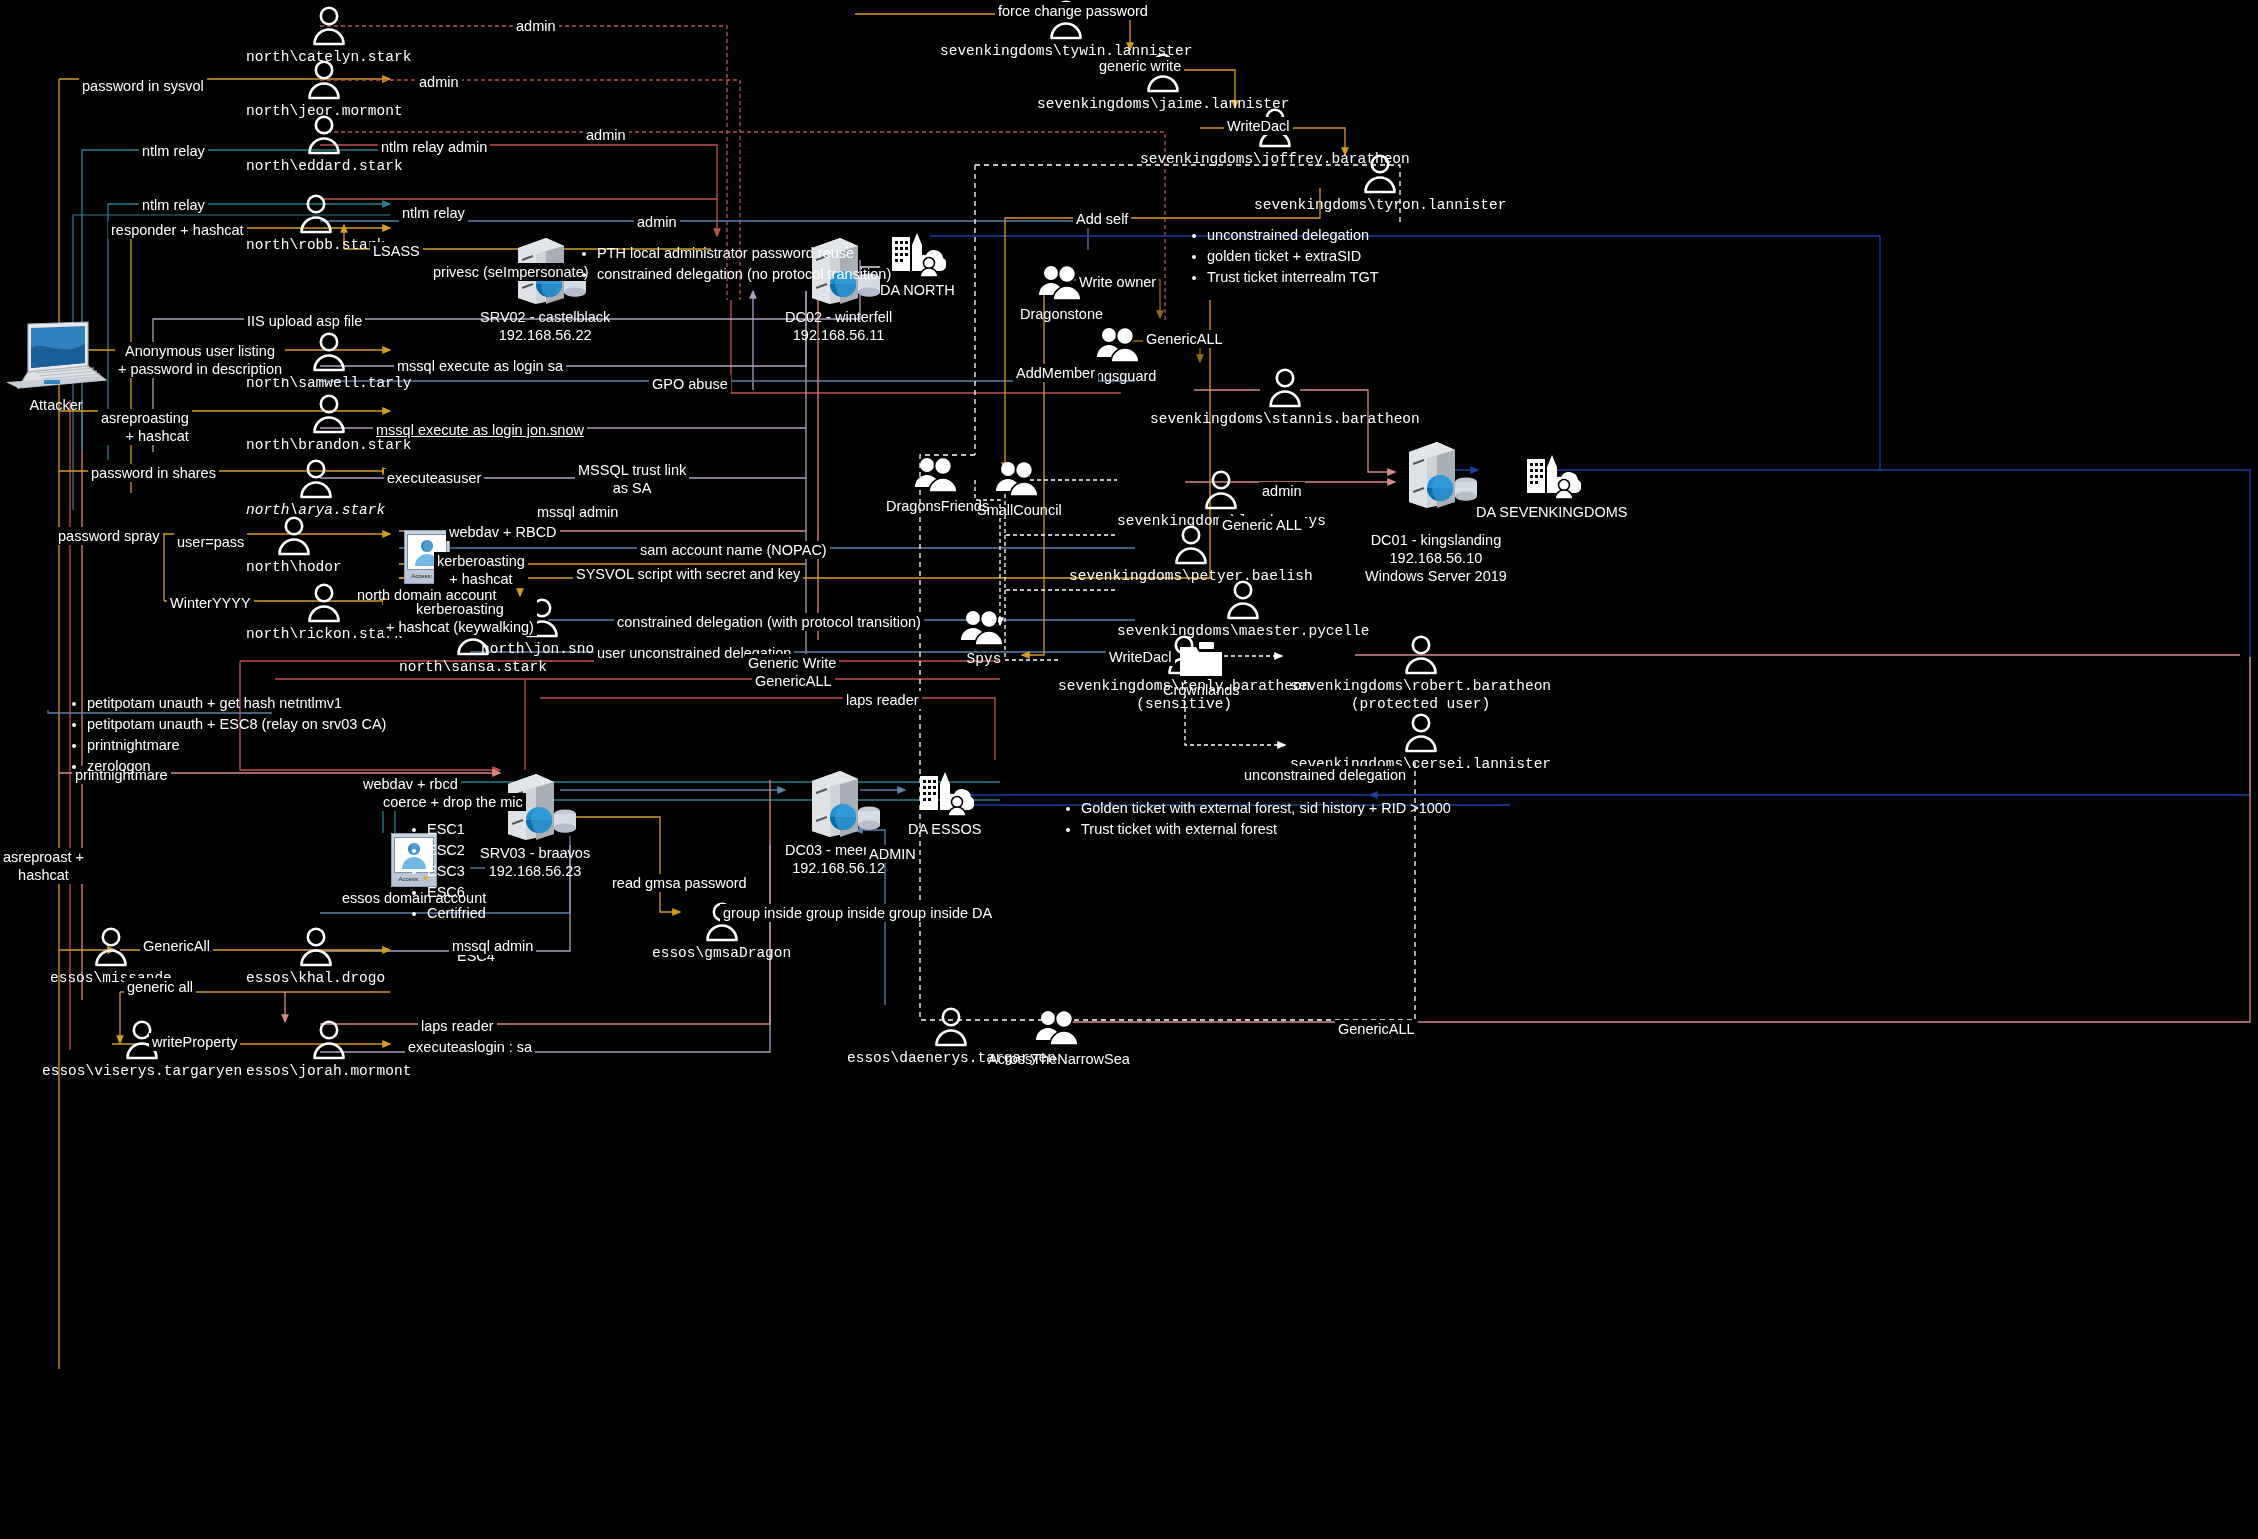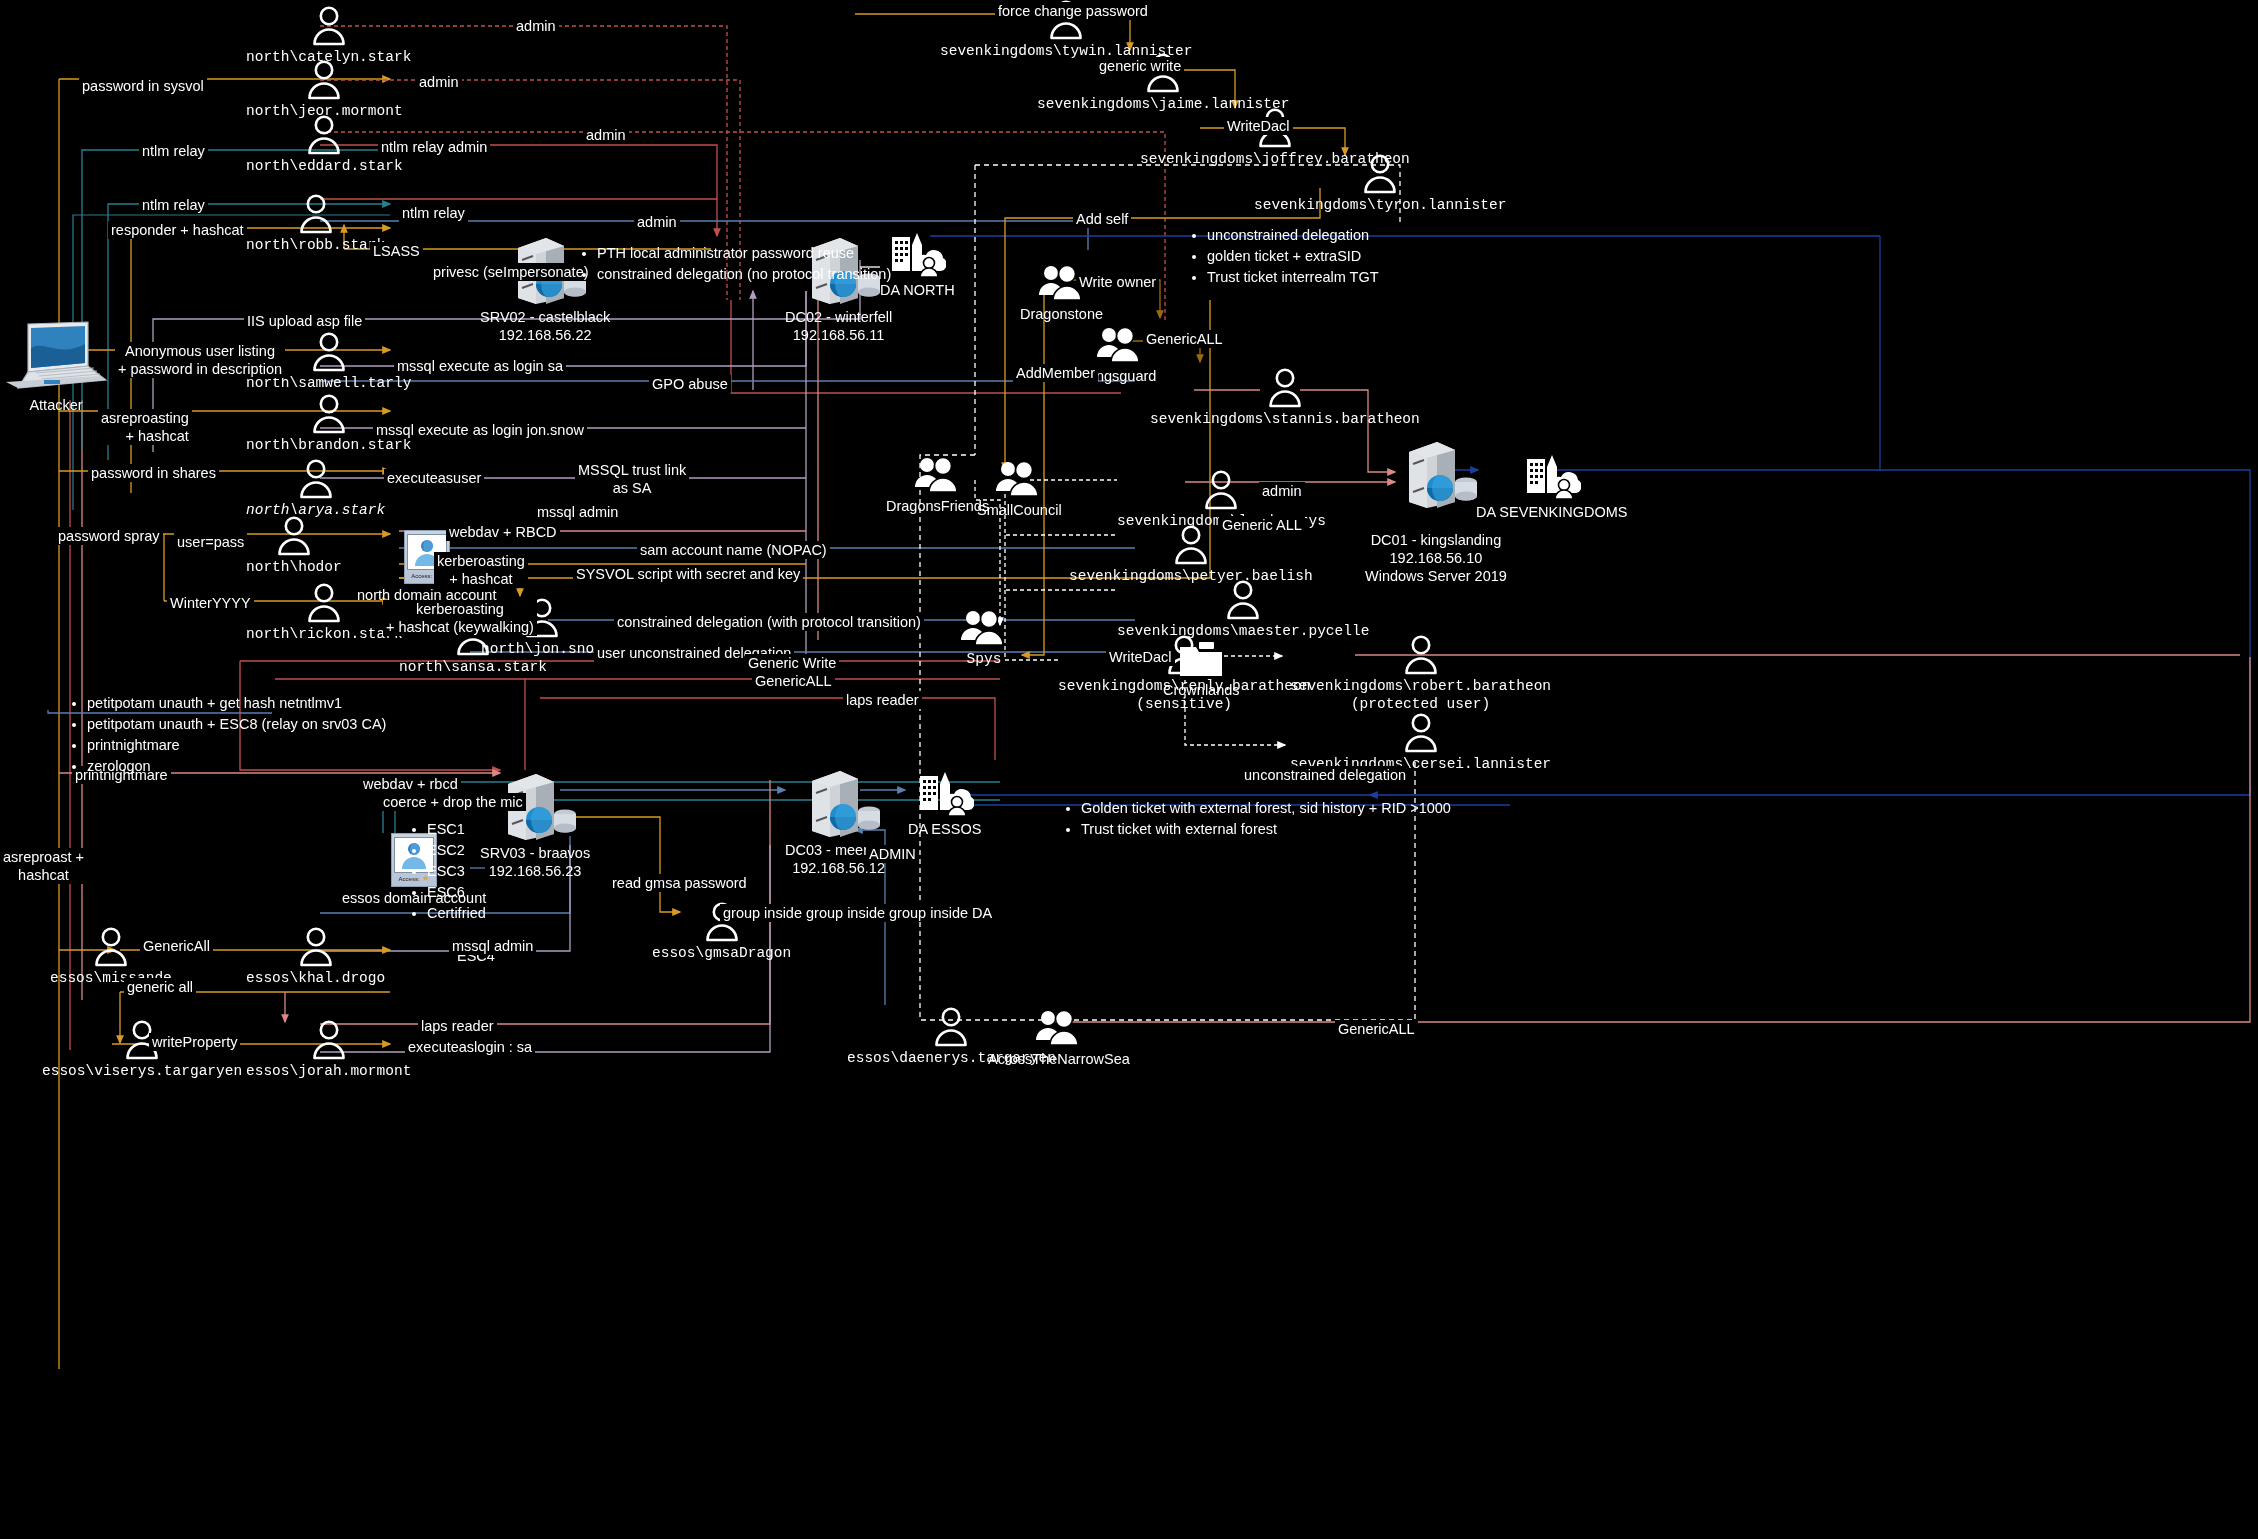--- a/index.html
+++ b/index.html
@@ -815,21 +815,21 @@
       <div class="edge-label" style="left: 244px; top: 312px;">IIS upload asp file</div>
       <div class="edge-label" style="left: 1143px; top: 330px;">GenericALL</div>
       <div class="edge-label" style="left: 115px; top: 342px;">Anonymous user listing
 + password in description</div>
       <div class="edge-label" style="left: 394px; top: 357px;">mssql execute as login sa</div>
       <div class="edge-label" style="left: 649px; top: 375px;">GPO abuse</div>
       <div class="edge-label" style="left: 1013px; top: 364px;">AddMember</div>
       <div class="edge-label" style="left: 1219px; top: 516px;">Generic ALL</div>
       <div class="edge-label" style="left: 98px; top: 409px; text-align: right;">asreproasting
 + hashcat</div>
-      <div class="edge-label" style="left: 373px; top: 421px;">mssql execute as login jon.snow</div>
+      <div class="edge-label" style="left: 373px; top: 421px; text-decoration: underline;">mssql execute as login jon.snow</div>
       <div class="edge-label" style="left: 88px; top: 464px; text-align: center;">password in shares</div>
       <div class="edge-label" style="left: 384px; top: 469px;">executeasuser</div>
       <div class="edge-label" style="left: 575px; top: 461px;">MSSQL trust link
 as SA</div>
       <div class="edge-label" style="left: 1259px; top: 482px;">admin</div>
       <div class="edge-label" style="left: 55px; top: 527px;">password spray</div>
       <div class="edge-label" style="left: 174px; top: 533px;">user=pass</div>
       <div class="edge-label" style="left: 446px; top: 523px;">webdav + RBCD</div>
       <div class="edge-label" style="left: 534px; top: 503px;">mssql admin</div>
       <div class="edge-label" style="left: 637px; top: 541px;">sam account name (NOPAC)</div>

